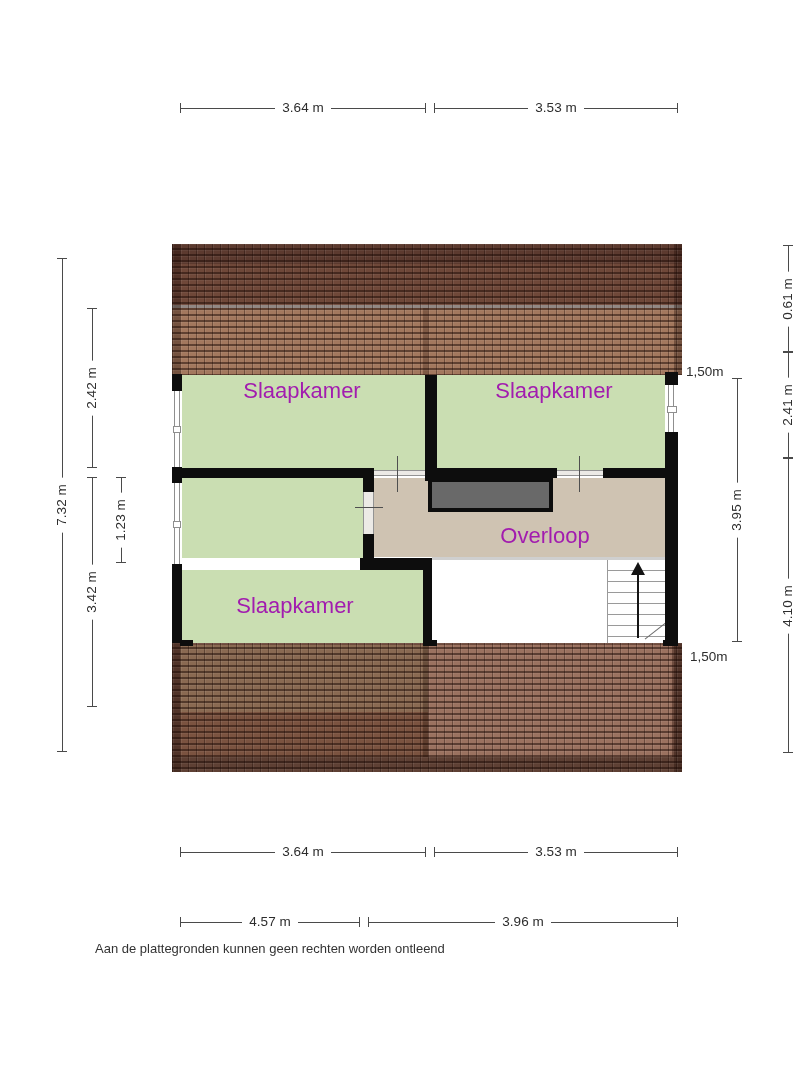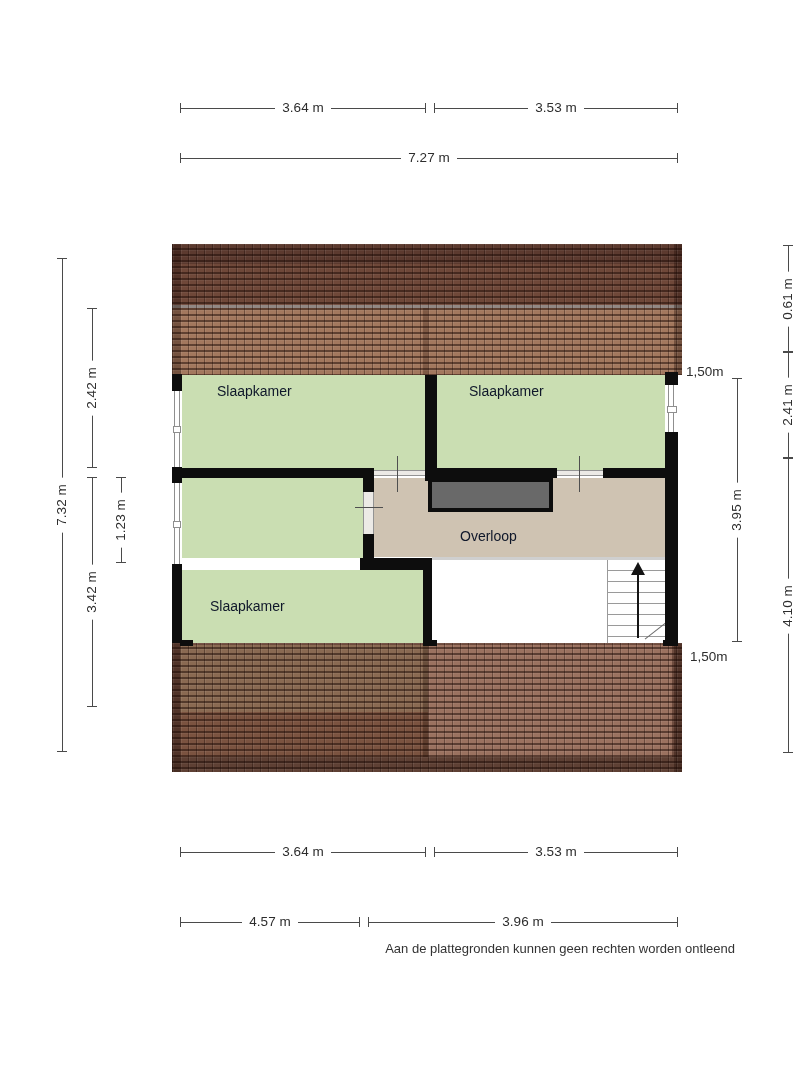--- a/index.html
+++ b/index.html
@@ -31,46 +31,42 @@
   .beige{background:#cfc3b2;}
 
   .win-v{background:#fff;background-image:
     linear-gradient(to right, rgba(0,0,0,0) 2px, #8f8f8f 2px, #8f8f8f 3px, rgba(0,0,0,0) 3px, rgba(0,0,0,0) 7px, #8f8f8f 7px, #8f8f8f 8px, rgba(0,0,0,0) 8px);}
   .win-v::after{content:"";position:absolute;left:1px;right:1px;top:50%;margin-top:-3px;height:5px;background:#fff;border:1px solid #8f8f8f;}
   .open-h{background:#eceae6;border-top:1px solid #939393;border-bottom:1px solid #939393;}
   .open-v{background:#eceae6;border-left:1px solid #939393;border-right:1px solid #939393;}
   .tickline-v{background:#4f4f4f;width:1px;}
   .tickline-h{background:#4f4f4f;height:1px;}
 
-  .room-label{font-size:14px;color:#0f172a;text-align:left;line-height:22px;}
+  .room-label{font-size:22px;color:#a21caf;text-align:center;line-height:22px;}
   .headroom{position:absolute;font-size:13.5px;color:#2d2d2d;white-space:nowrap;}
-  .footer-line{position:absolute;left:95px;width:640px;text-align:right;font-size:13px;color:#333;}
+  .footer-line{position:absolute;left:95px;width:640px;text-align:left;font-size:13px;color:#333;}
 
   .treads{background:repeating-linear-gradient(to bottom, rgba(0,0,0,0) 0 10px, #9a9a9a 10px 11px);border-left:1px solid #9a9a9a;}
   .arrow-head{width:0;height:0;border-left:7px solid transparent;border-right:7px solid transparent;border-bottom:13px solid #141414;}
   .arrow-shaft{background:#141414;}
   .stairs-cut{height:1px;background:#6b6b6b;transform:rotate(-38deg);}
   .closet{background:#696969;border:4px solid #0d0d0d;box-sizing:border-box;}
 </style>
 </head>
 <body>
 
 <div class="page">
 
   <div class="hdim" style="left:180px;top:100px;width:246px;">
     <span class="track"></span>
     <span class="dlabel">3.64 m</span>
   </div>
   <div class="hdim" style="left:434px;top:100px;width:244px;">
     <span class="track"></span>
     <span class="dlabel">3.53 m</span>
-  </div>
-  <div class="hdim" style="left:180px;top:150px;width:498px;">
-    <span class="track"></span>
-    <span class="dlabel">7.27 m</span>
   </div>
 
   <div class="vdim" style="left:54px;top:258px;height:494px;">
     <span class="track"></span>
     <span class="dlabel">7.32 m</span>
   </div>
   <div class="vdim" style="left:84px;top:308px;height:160px;">
     <span class="track"></span>
     <span class="dlabel">2.42 m</span>
   </div>

